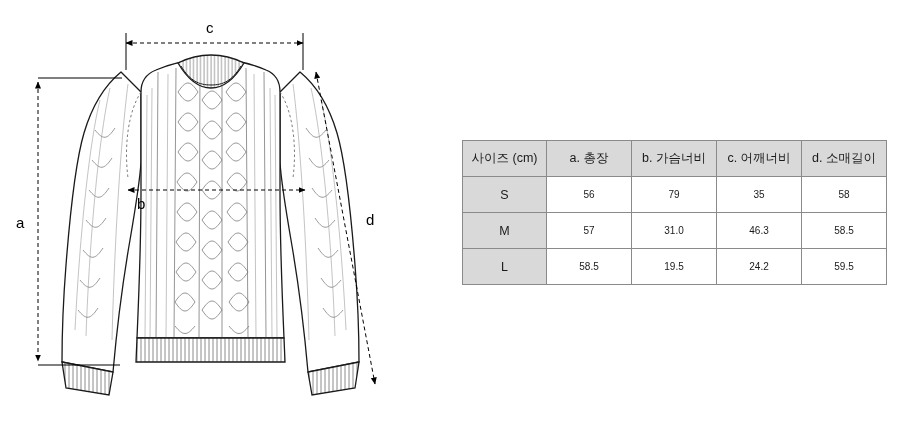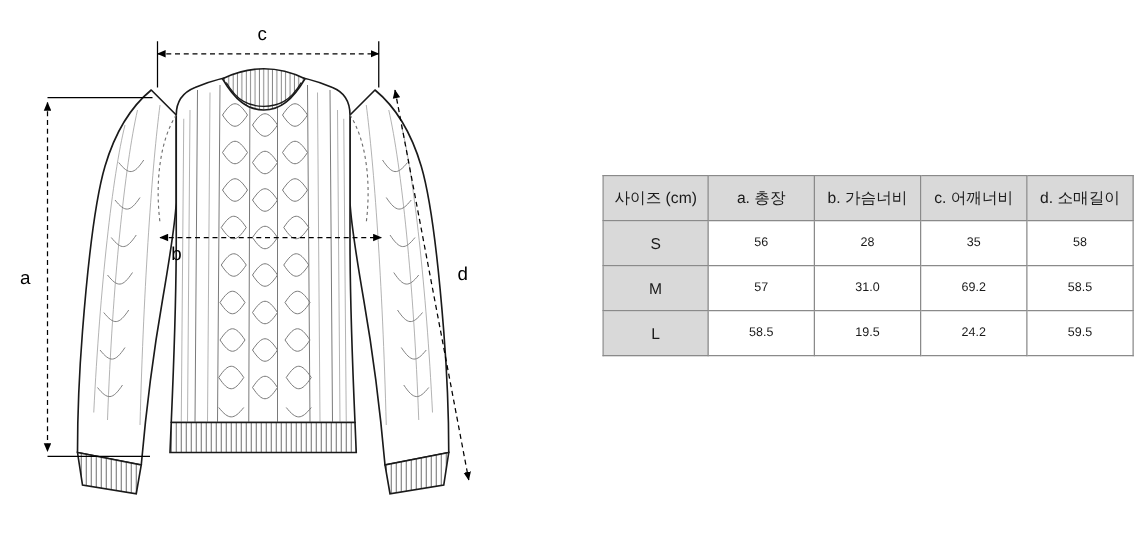--- a/index.html
+++ b/index.html
@@ -47,21 +47,20 @@
     position: absolute;
     left: 462px;
     top: 140px;
     width: 424px;
   }
   table.size-table {
     border-collapse: collapse;
     width: 424px;
     table-layout: fixed;
     font-size: 12px;
-    margin-left: 20px;
   }
   table.size-table th,
   table.size-table td {
     border: 1px solid #8a8a8a;
     height: 35px;
     text-align: center;
     vertical-align: middle;
     font-weight: normal;
     padding: 0 2px;
   }
@@ -281,29 +280,29 @@
         <th>a. 총장</th>
         <th>b. 가슴너비</th>
         <th>c. 어깨너비</th>
         <th>d. 소매길이</th>
       </tr>
     </thead>
     <tbody>
       <tr>
         <td class="size-name">S</td>
         <td>56</td>
-        <td>28</td>
+        <td>79</td>
         <td>35</td>
         <td>58</td>
       </tr>
       <tr>
         <td class="size-name">M</td>
         <td>57</td>
         <td>31.0</td>
-        <td>69.2</td>
+        <td>46.3</td>
         <td>58.5</td>
       </tr>
       <tr>
         <td class="size-name">L</td>
         <td>58.5</td>
         <td>19.5</td>
         <td>24.2</td>
         <td>59.5</td>
       </tr>
     </tbody>

